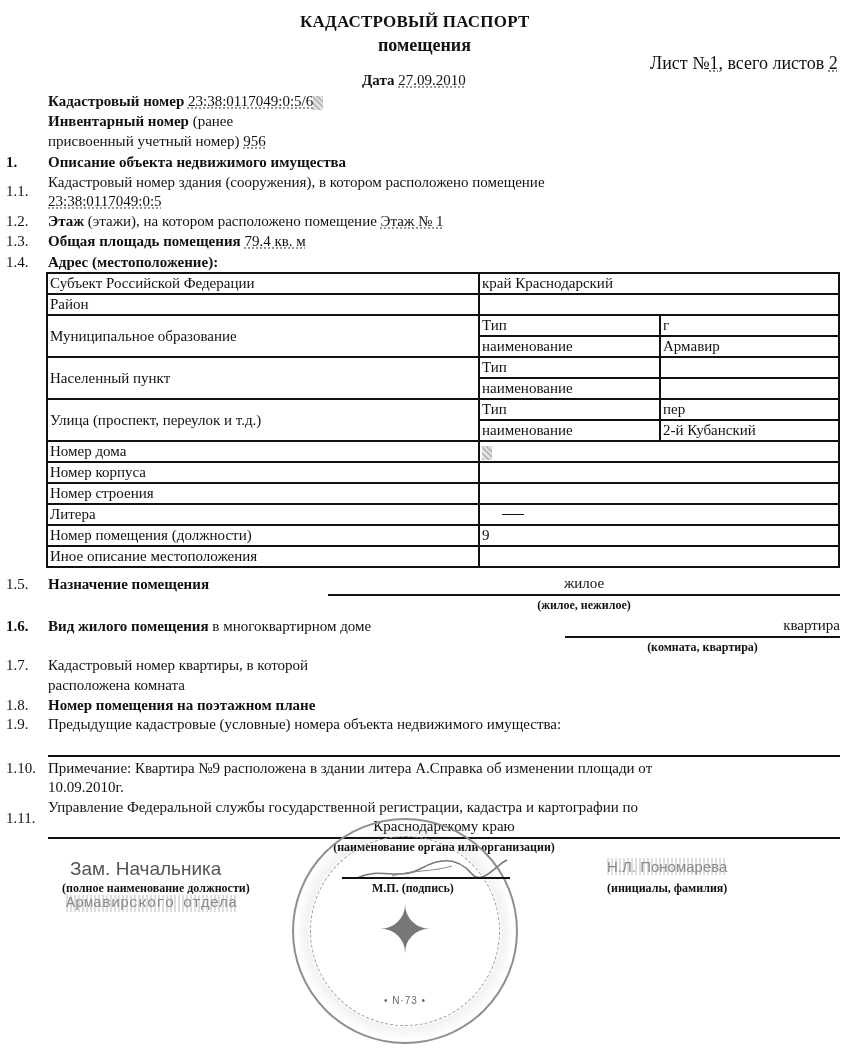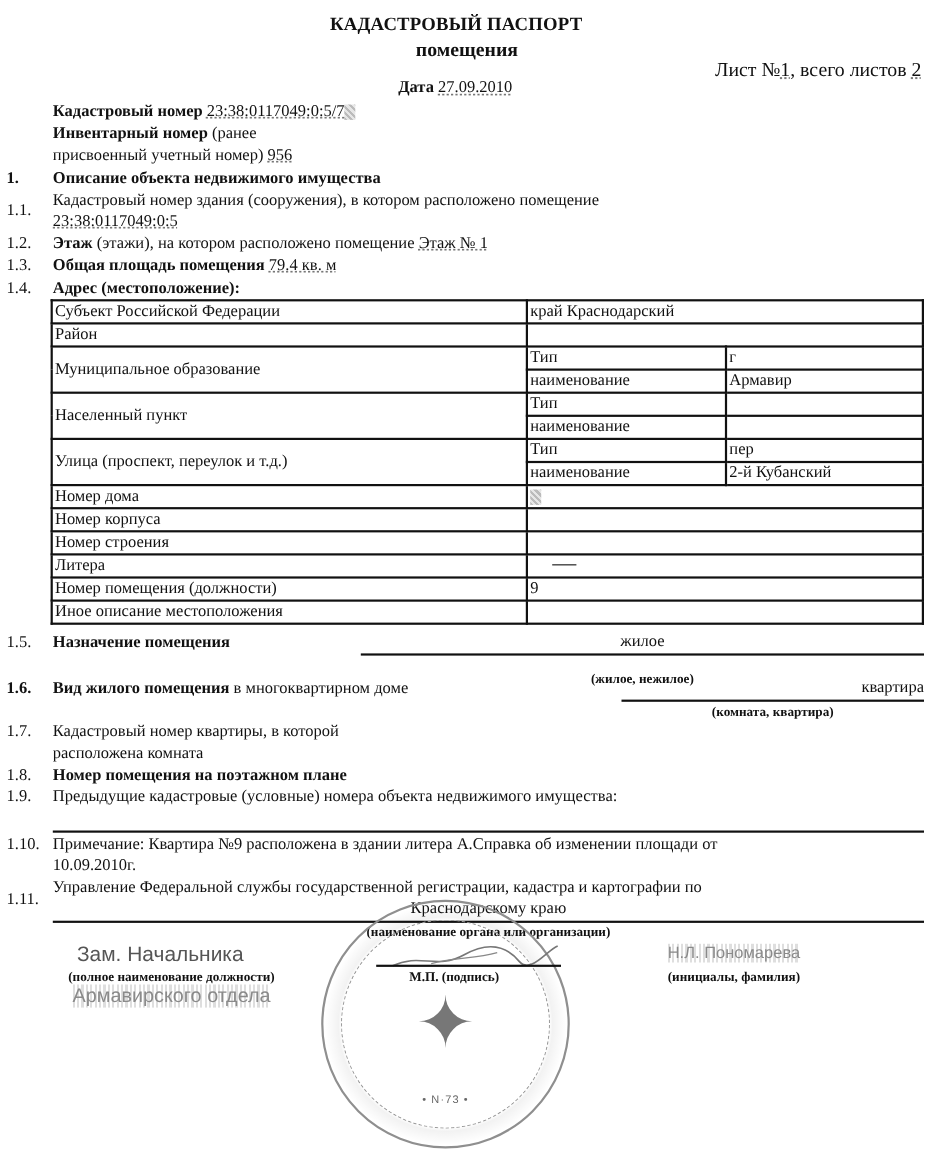--- a/index.html
+++ b/index.html
@@ -64,21 +64,21 @@
 <div class="abs" style="left:650px; top:53px; font-size:18px;">
   <span>Лист №</span><span class="u">1</span><span>, всего листов </span><span class="u">2</span>
 </div>
 <div class="abs" style="left:362px; top:72px; font-size:15px;">
   <span class="b">Дата</span>
   <span class="u">27.09.2010</span>
 </div>
 
 <div class="abs" style="left:48px; top:93px;">
   <span class="b">Кадастровый номер</span>
-  <span class="u">23:38:0117049:0:5/7</span><span class="blurred"></span>
+  <span class="u">23:38:0117049:0:5/6</span><span class="blurred"></span>
 </div>
 <div class="abs" style="left:48px; top:113px;">
   <span class="b">Инвентарный номер</span><span> (ранее</span>
 </div>
 <div class="abs" style="left:48px; top:133px;">
   <span>присвоенный учетный номер)</span>
   <span class="u">956</span>
 </div>
 
 <div class="abs b" style="left:6px; top:154px;">1.</div>
@@ -164,21 +164,21 @@
     <td class="c1">Иное описание местоположения</td>
     <td colspan="2"></td>
   </tr>
 </tbody>
   </table>
 
 <div class="abs" style="left:6px; top:576px;">1.5.</div>
 <div class="abs b" style="left:48px; top:576px;">Назначение помещения</div>
 <div class="abs" style="left:328px; top:575px; width:512px; text-align:center;">жилое</div>
 <div class="hline" style="left:328px; top:594px; width:512px;"></div>
-<div class="abs caption" style="left:328px; top:598px; width:512px; text-align:center;margin-top:12px;">(жилое, нежилое)</div>
+<div class="abs caption" style="left:328px; top:598px; width:512px; text-align:center;">(жилое, нежилое)</div>
 
 <div class="abs" style="left:6px; top:618px;font-weight:bold;">1.6.</div>
 <div class="abs" style="left:48px; top:618px;">
   <span class="b">Вид жилого помещения</span><span> в многоквартирном доме</span>
 </div>
 <div class="abs" style="left:565px; top:617px; width:275px; text-align:right;">квартира</div>
 <div class="hline" style="left:565px; top:636px; width:275px;"></div>
 <div class="abs caption" style="left:565px; top:640px; width:275px; text-align:center;">(комната, квартира)</div>
 
 <div class="abs" style="left:6px; top:657px;">1.7.</div>
@@ -211,16 +211,16 @@
 </div>
 
 <svg class="signature" viewBox="0 0 160 30">
   <path d="M5 22 C 30 10, 45 26, 70 12 S 110 6, 120 18 S 145 8, 155 4" stroke="#777" stroke-width="1.5" fill="none"></path>
   <path d="M40 20 C 60 14, 80 16, 100 10" stroke="#888" stroke-width="1" fill="none"></path>
 </svg>
 <div class="hline" style="left:342px; top:877px; width:168px;"></div>
 
 <div class="abs sans" style="left:70px; top:858px; font-size:19px; color:#555;">Зам. Начальника</div>
 <div class="abs caption" style="left:62px; top:881px;">(полное наименование должности)</div>
-<div class="abs pixel-text" style="left:66px; top:895px; font-size:18px;">Армавирского отдела</div>
+<div class="abs pixel-text" style="left:66px; top:895px; font-size:15px;font-family:Liberation Mono, monospace;">Армавирского отдела</div>
 <div class="abs caption" style="left:372px; top:881px;">М.П. (подпись)</div>
 <div class="abs pixel-text" style="left:607px; top:858px; font-size:15px;">Н.Л. Пономарева</div>
 <div class="abs caption" style="left:607px; top:881px;">(инициалы, фамилия)</div>
 
 </body></html>

